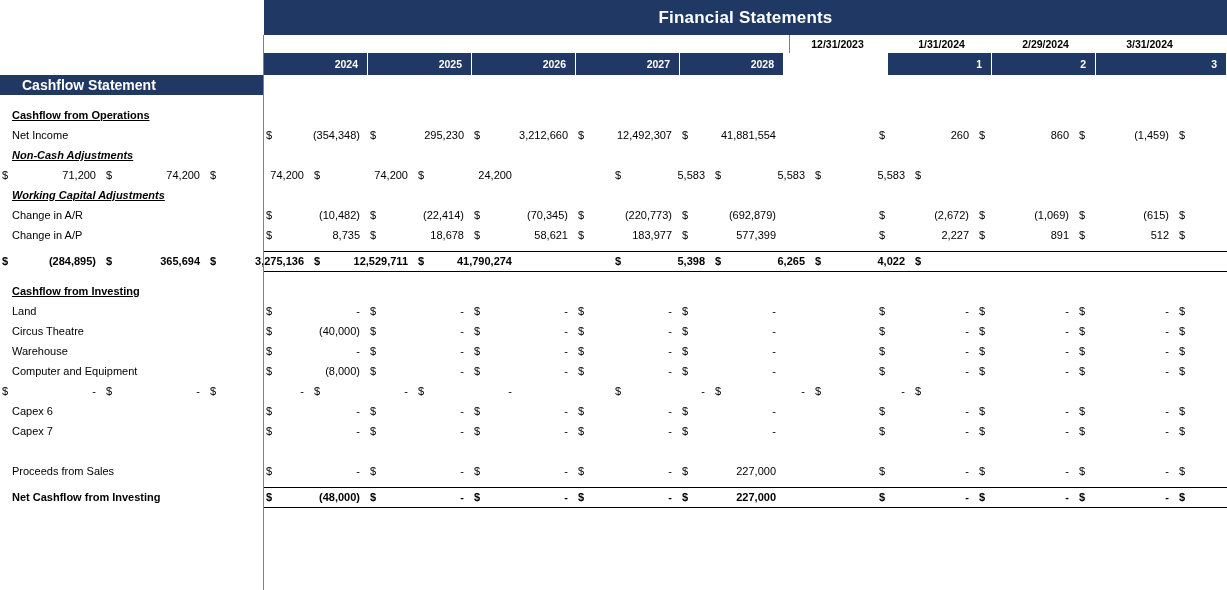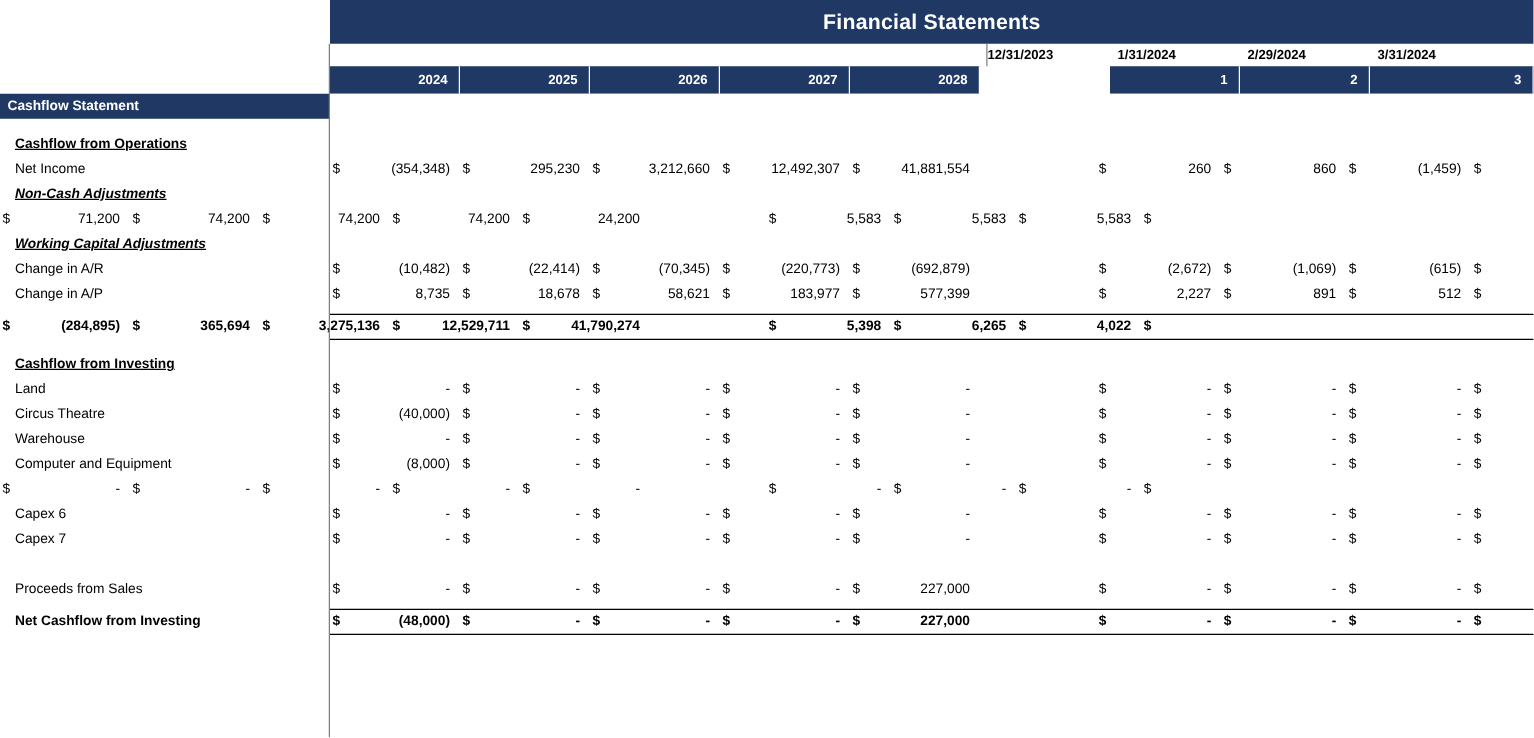--- a/index.html
+++ b/index.html
@@ -39,21 +39,21 @@
 
   
   .daterow {
     position: absolute; left: 0; top: 35px; width: 1227px; height: 18px;
     display: flex;
     align-items: center;
   }
   .daterow .cell {
     font-size: 10.5px;
     font-weight: bold;
-    text-align: left;
+    text-align: center;
     padding-right: 9px;
     line-height: 18px;
     height: 18px;
   }
 
   
   .yearrow {
     position: absolute; left: 0; top: 53px; width: 1227px; height: 22px;
     display: flex;
     align-items: flex-end;
@@ -69,24 +69,24 @@
     line-height: 22px;
     border-right: 1px solid #ffffff;
   }
   .yearrow .gap { background: #ffffff; }
 
   
   .labelrow {
     position: absolute; left: 0; top: 75px; width: 264px; height: 20px;
     background: #1f3864;
     color: #ffffff;
-    font-size: 11px;
+    font-size: 14px;
     font-weight: bold;
     line-height: 20px;
-    padding-left: 6px;
+    padding-left: 22px;
   }
   .labelrow-rest {
     position: absolute; left: 264px; top: 75px; width: 963px; height: 20px;
     background: #ffffff;
   }
 
   
   .grid {
     position: absolute;
     left: 0; top: 95px;

